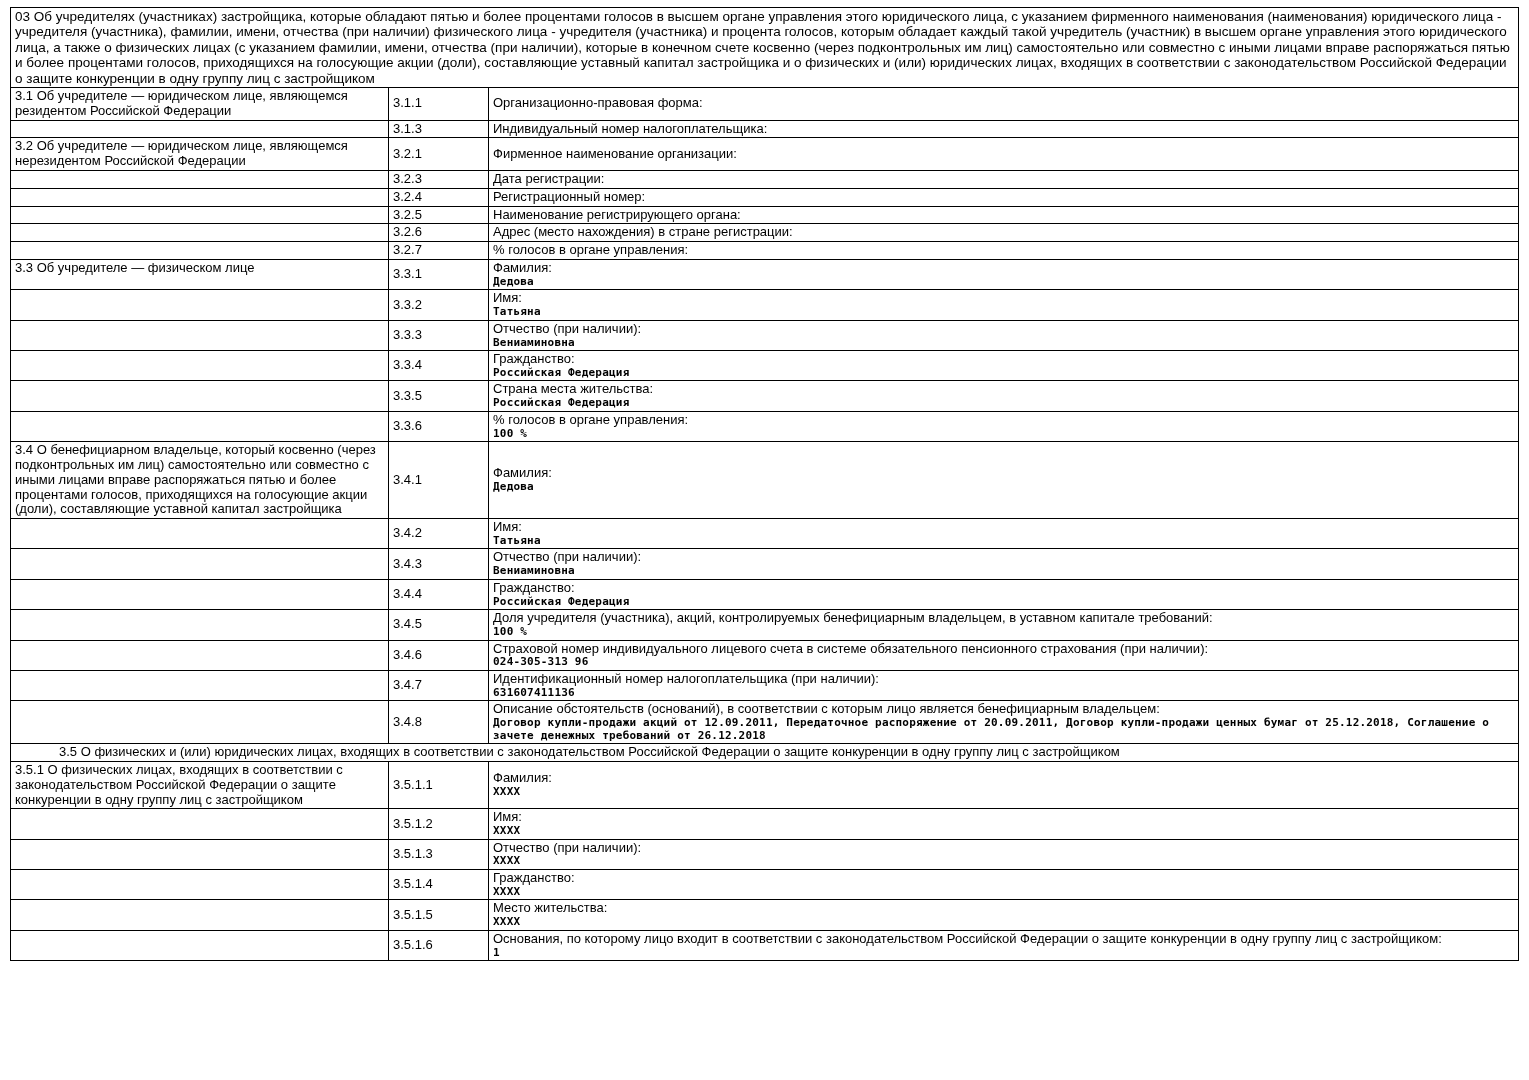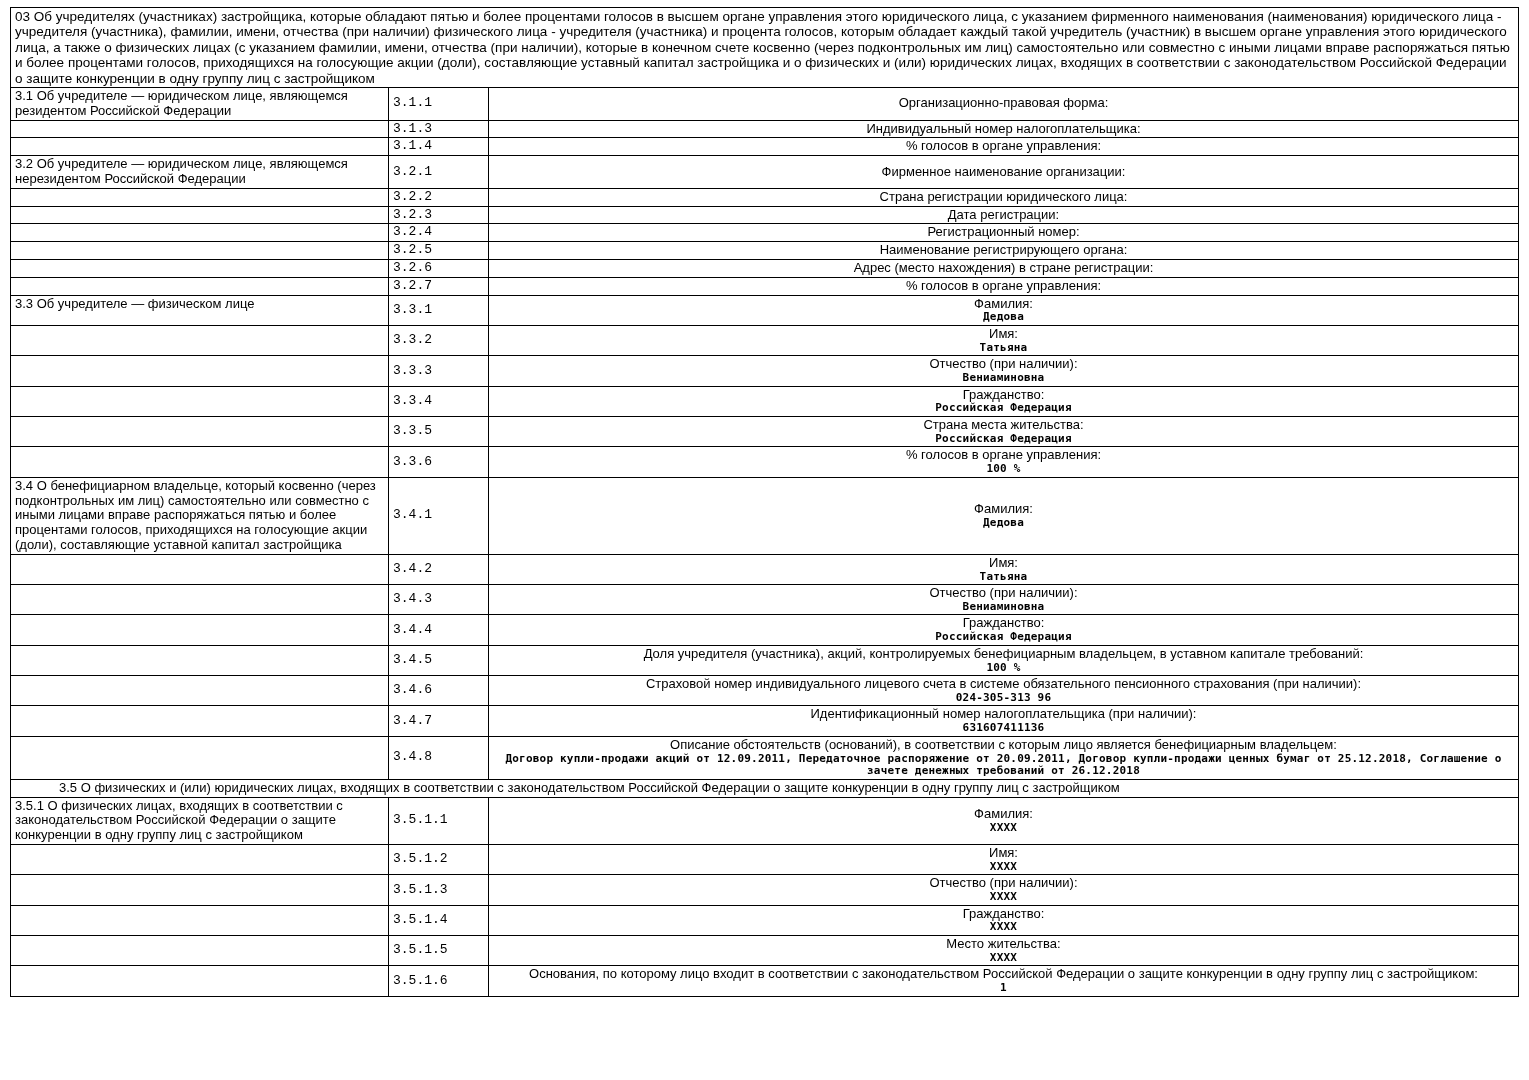--- a/index.html
+++ b/index.html
@@ -33,25 +33,23 @@
   td.header-cell {
     vertical-align: top;
     font-size: 13.5px;
   }
   td.section-cell {
     vertical-align: top;
     margin-top: 44px;
   }
   td.code-cell {
     vertical-align: middle;
-    font-family: Liberation Mono, monospace;
   }
   td.content-cell {
     vertical-align: middle;
-    text-align: center;
   }
   td.section-full {
     vertical-align: top;
     padding-left: 48px;
   }
   .field-label {
     font-size: 13px;
   }
   .field-value {
     font-family: "DejaVu Sans Mono", "Liberation Mono", monospace;
@@ -83,38 +81,24 @@
           </td>
         </tr>
         <tr>
           <td class="cell section-cell"></td>
           <td class="cell code-cell">3.1.3</td>
           <td class="cell content-cell">
             <div class="field-label">Индивидуальный номер налогоплательщика:</div>
           </td>
         </tr>
         <tr>
-          <td class="cell section-cell"></td>
-          <td class="cell code-cell">3.1.4</td>
-          <td class="cell content-cell">
-            <div class="field-label">% голосов в органе управления:</div>
-          </td>
-        </tr>
-        <tr>
           <td class="cell section-cell">3.2 Об учредителе — юридическом лице, являющемся нерезидентом Российской Федерации</td>
           <td class="cell code-cell">3.2.1</td>
           <td class="cell content-cell">
             <div class="field-label">Фирменное наименование организации:</div>
-          </td>
-        </tr>
-        <tr>
-          <td class="cell section-cell"></td>
-          <td class="cell code-cell">3.2.2</td>
-          <td class="cell content-cell">
-            <div class="field-label">Страна регистрации юридического лица:</div>
           </td>
         </tr>
         <tr>
           <td class="cell section-cell"></td>
           <td class="cell code-cell">3.2.3</td>
           <td class="cell content-cell">
             <div class="field-label">Дата регистрации:</div>
           </td>
         </tr>
         <tr>

